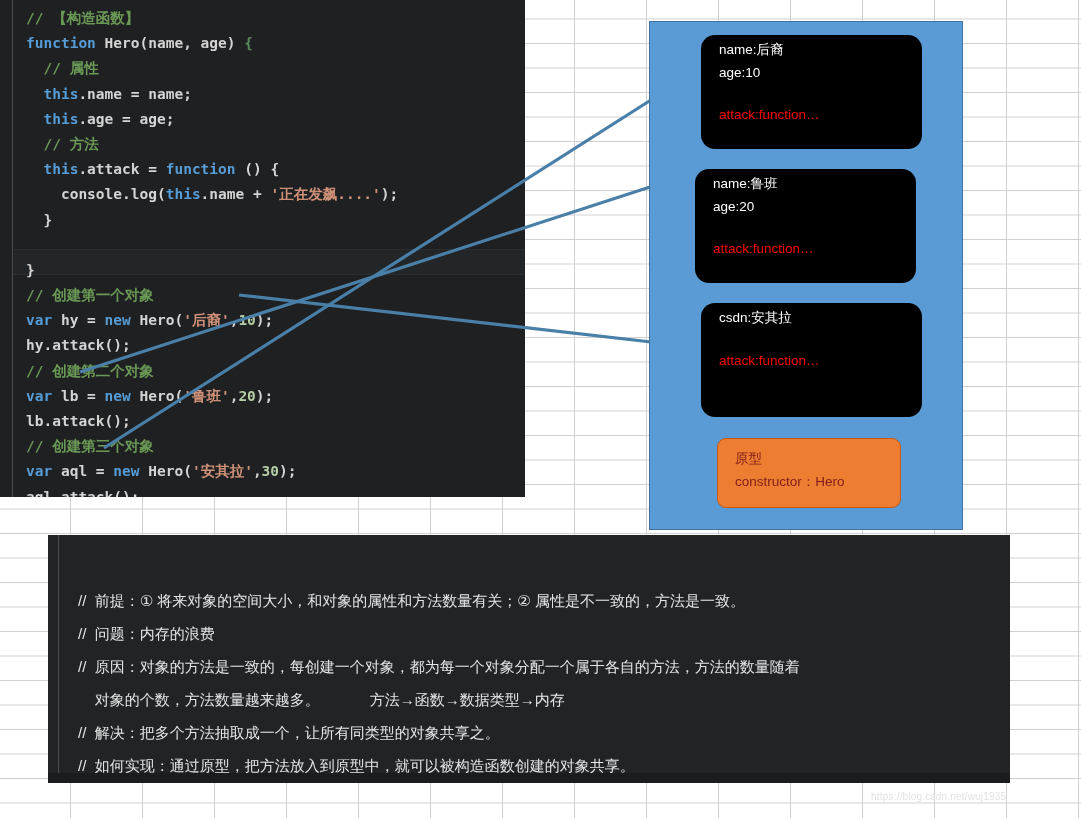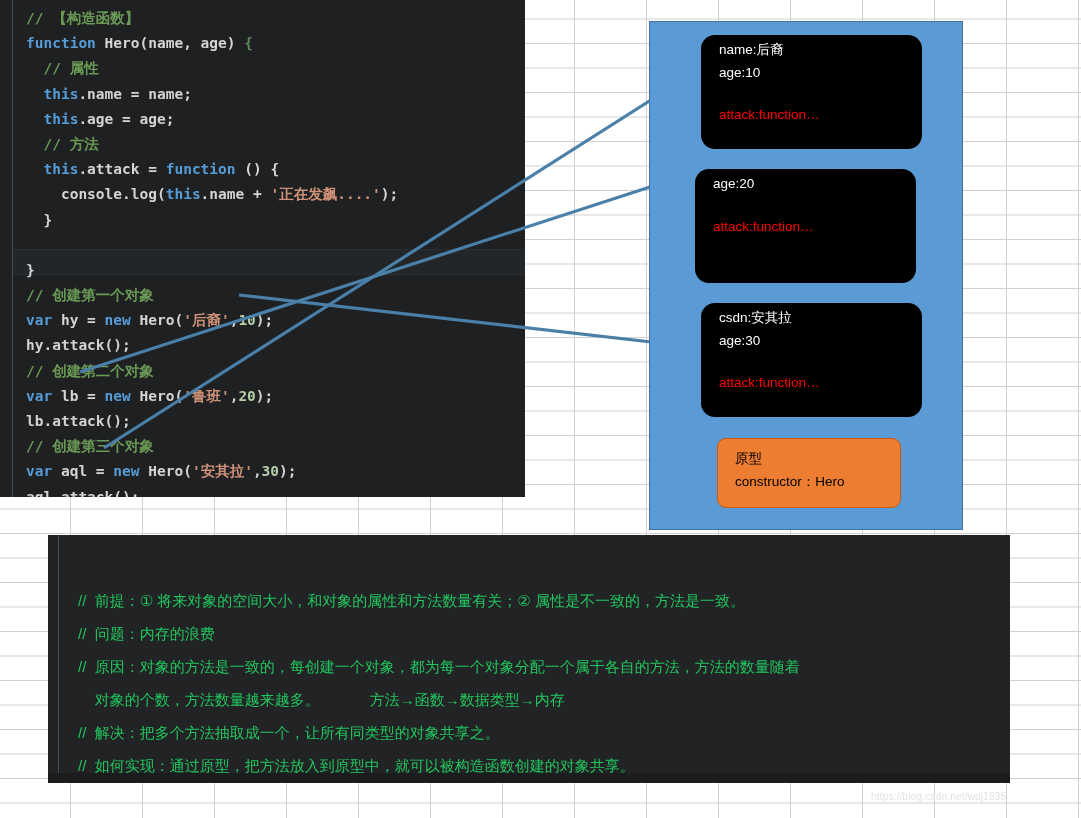--- a/index.html
+++ b/index.html
@@ -77,21 +77,21 @@
   #obj-1{left:51px;top:13px;width:221px;height:114px;}
   #obj-2{left:45px;top:147px;width:221px;height:114px;}
   #obj-3{left:51px;top:281px;width:221px;height:114px;}
 
   #proto-box{
     position:absolute;left:67px;top:416px;width:184px;height:70px;
     background:#ed7d31;border:1px solid #c55a11;border-radius:9px;
     box-sizing:border-box;padding:8px 0 0 17px;
   }
   #proto-box .row{
-    font-size:13.5px;line-height:23px;color:#000000;white-space:pre;
+    font-size:13.5px;line-height:23px;color:#7f1d1d;white-space:pre;
   }
 
   
   #arrows{position:absolute;left:0;top:0;width:1081px;height:818px;pointer-events:none;}
 
   
   #notes-panel{
     position:absolute;left:48px;top:535px;width:962px;height:248px;
     background:#212325;
     box-sizing:border-box;
@@ -99,21 +99,21 @@
   }
   #notes-panel .gutter-line{
     position:absolute;left:10px;top:0;bottom:0;width:1px;background:#4b4e50;
   }
   #notes-panel .bottom-strip{
     position:absolute;left:0;right:0;bottom:0;height:10px;background:#1a1c1e;
   }
   .note-lines{
     position:absolute;left:30px;top:49px;right:8px;
     font-family:"Liberation Sans","DejaVu Sans",sans-serif;
-    font-size:15px;line-height:33px;color:#22c55e;
+    font-size:15px;line-height:33px;color:#e5e5e5;
     white-space:pre;
   }
   .note-lines .nl{display:block;height:33px;}
 
   
   #watermark{
     position:absolute;left:871px;top:791px;
     font-size:10px;color:#e2e2e2;
     font-family:"Liberation Sans","DejaVu Sans",sans-serif;
     white-space:nowrap;letter-spacing:0.2px;
@@ -145,27 +145,27 @@
 
   <div id="mem-panel">
 
     <div class="obj-box" id="obj-1">
       <div class="row">name:后裔</div>
       <div class="row">age:10</div>
       <div class="row attack">attack:function…</div>
     </div>
 
     <div class="obj-box" id="obj-2">
+      <div class="row">name:鲁班</div>
       <div class="row">age:20</div>
       <div class="row attack">attack:function…</div>
     </div>
 
     <div class="obj-box" id="obj-3">
       <div class="row">csdn:安其拉</div>
-      <div class="row">age:30</div>
       <div class="row attack">attack:function…</div>
     </div>
 
     <div id="proto-box">
       <div class="row">原型</div>
       <div class="row">constructor：Hero</div>
     </div>
 
   </div>
 

